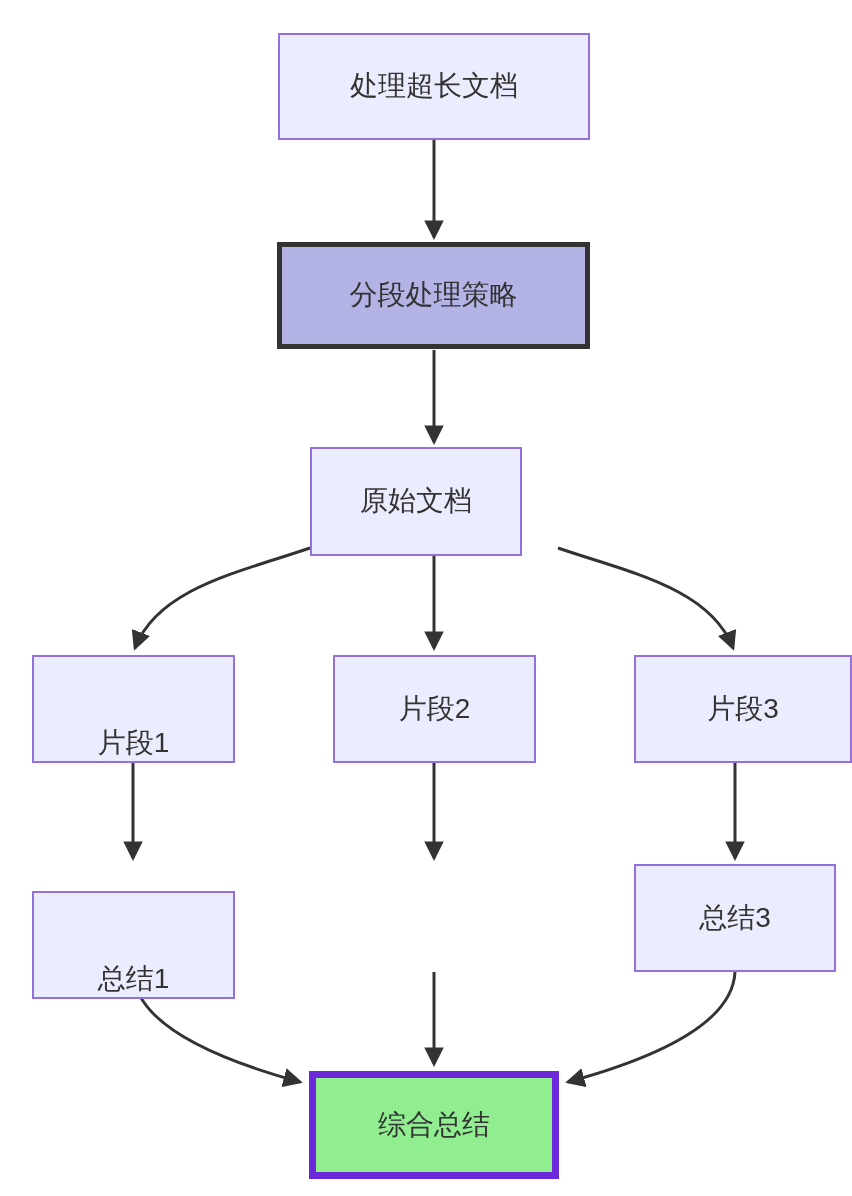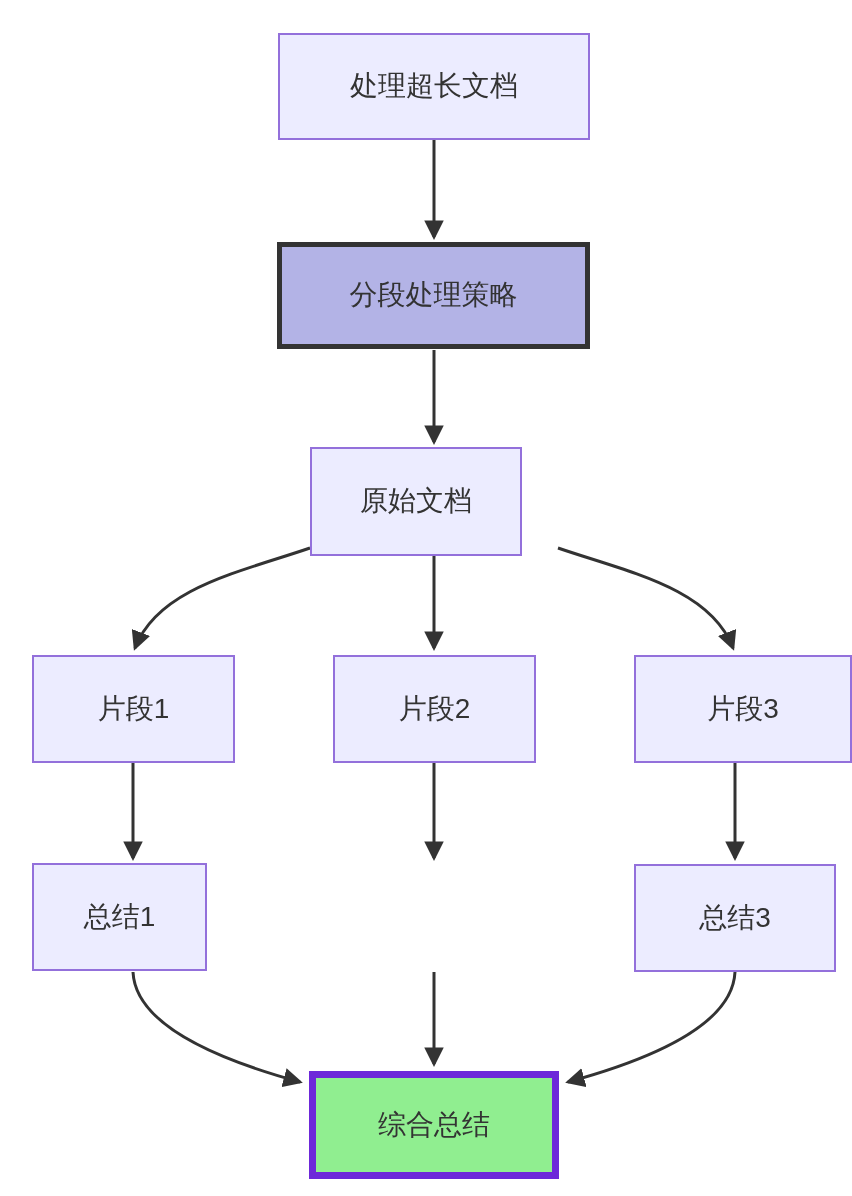--- a/index.html
+++ b/index.html
@@ -85,33 +85,33 @@
   </div>
 
   <div class="node default" style="left:278px; top:33px; width:312px; height:107px;">
     <span>处理超长文档</span>
   </div>
 
   <div class="node default" style="left:310px; top:447px; width:212px; height:109px;">
     <span>原始文档</span>
   </div>
 
-  <div class="node default" style="left:32px; top:655px; width:203px; height:108px;">
+  <div class="node default" style="left:32px; top:655px; width:203px; height:108px;align-items:flex-end;">
     <span>片段1</span>
   </div>
 
   <div class="node default" style="left:333px; top:655px; width:203px; height:108px;text-align:center;">
     <span>片段2</span>
   </div>
 
   <div class="node default" style="left:634px; top:655px; width:218px; height:108px;">
     <span>片段3</span>
   </div>
 
-  <div class="node default" style="left:32px; top:863px; width:175px; height:108px;">
+  <div class="node default" style="left:32px; top:891px; width:203px; height:108px;align-items:flex-end;">
     <span>总结1</span>
   </div>
 
 
   <div class="node default" style="left:634px; top:864px; width:202px; height:108px;">
     <span>总结3</span>
   </div>
 
   <div class="node success" style="left:309px; top:1071px; width:250px; height:108px;">
     <span>综合总结</span>

